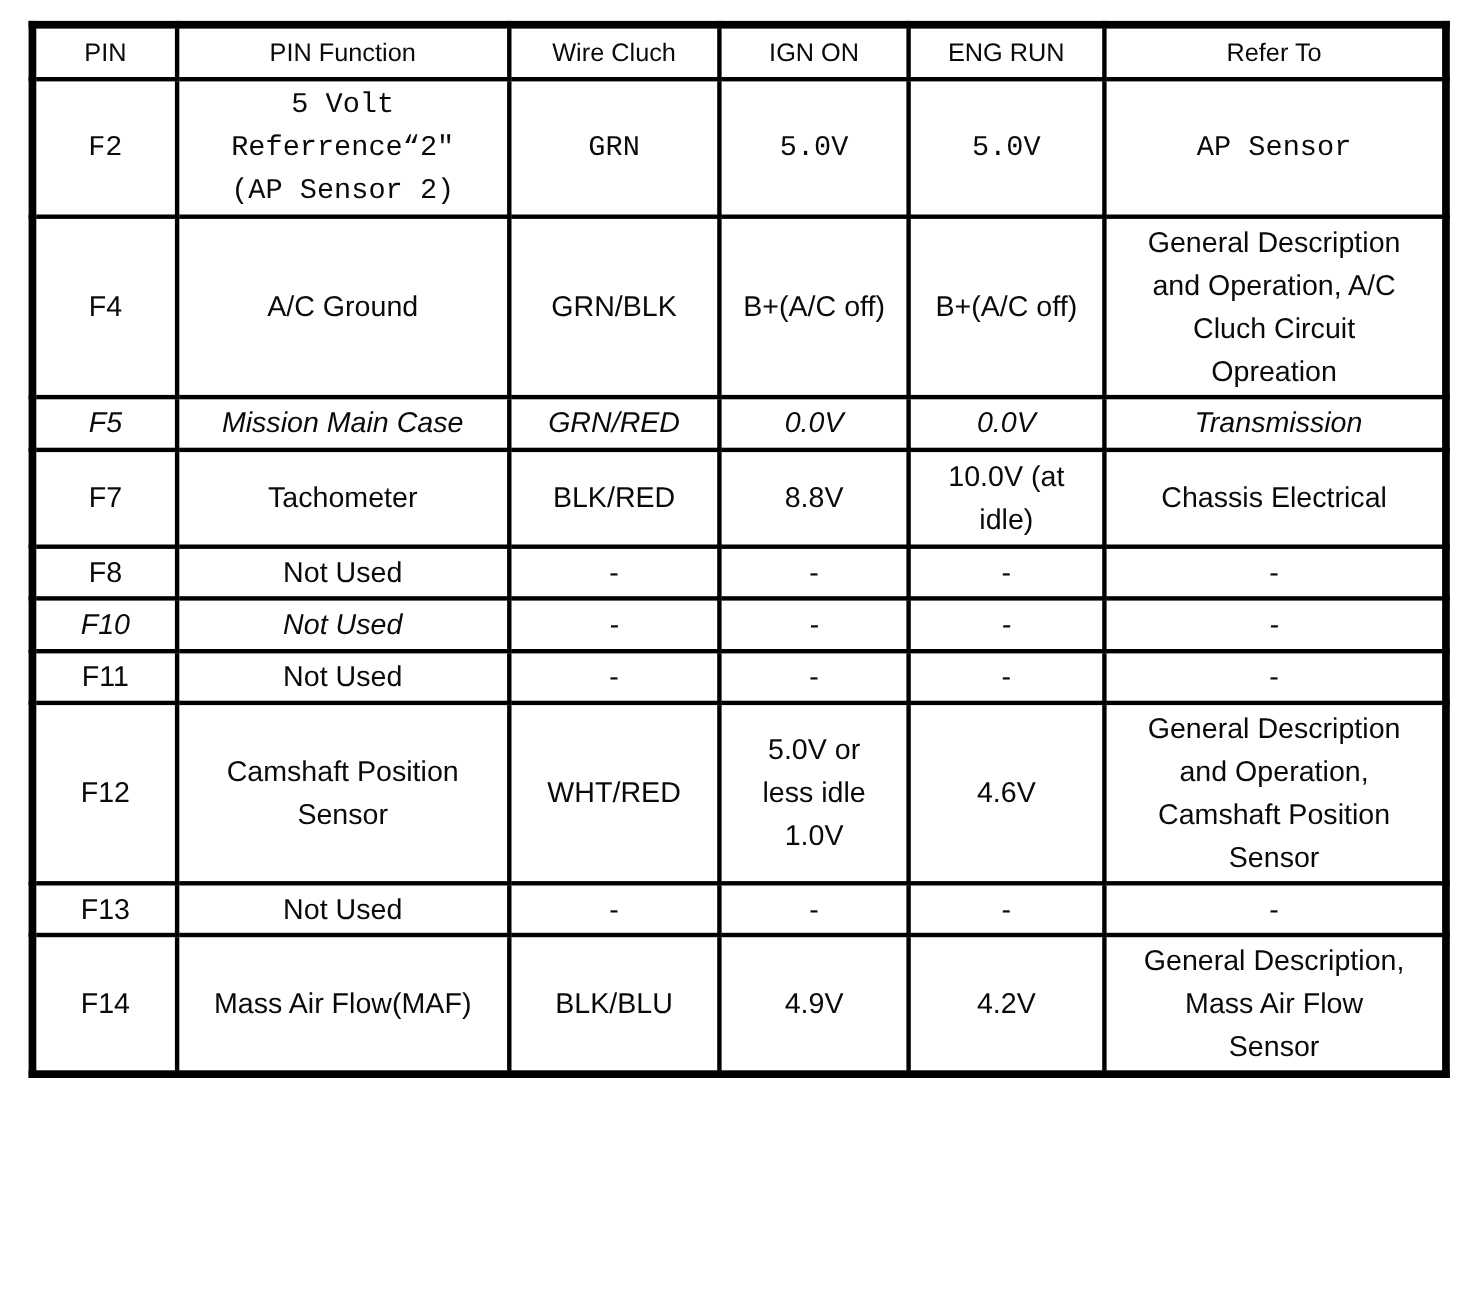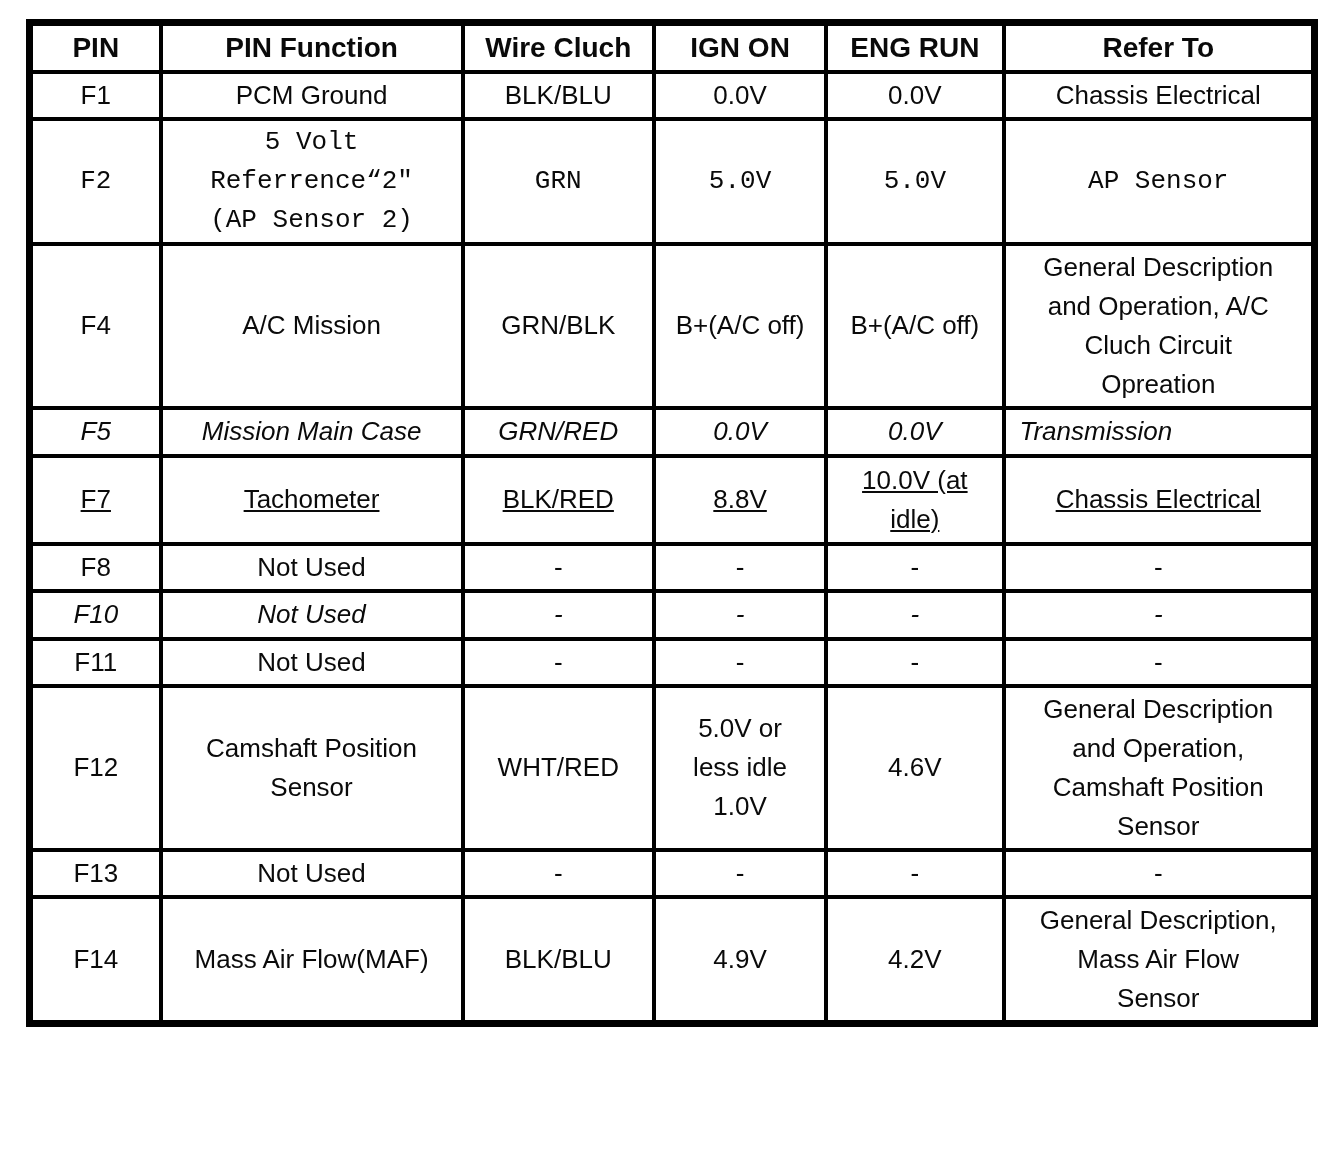--- a/index.html
+++ b/index.html
@@ -27,32 +27,32 @@
   th,td{
     text-align:center;
     vertical-align:middle;
     padding:2px 6px;
     font-size:26px;
     line-height:1.5;
     white-space:pre-line;
     overflow:hidden;
   }
   th{
-    font-size:28px;
-    font-weight:bold;
+    font-size:23px;
+    font-weight:normal;
     line-height:1.2;
   }
-  td.al{text-align:left;padding-left:14px;}
+  td.al{text-align:center;padding-left:14px;}
   
   tr.h-hdr{height:49px;}
   tr.h-45{height:45px;}
   tr.h-47{height:47px;}
   tr.h-48{height:48px;font-style:italic;}
   tr.h-87{height:87px;font-family:Liberation Mono, monospace;}
-  tr.h-88{height:88px;text-decoration:underline;}
+  tr.h-88{height:88px;}
   tr.h-123{height:123px;}
   tr.h-163{height:163px;}
   
   col.c-pin{width:10.2%;}
   col.c-fn{width:23.5%;}
   col.c-wire{width:14.9%;}
   col.c-ign{width:13.4%;}
   col.c-eng{width:13.8%;}
   col.c-ref{width:24.2%;}
 </style>
@@ -73,40 +73,32 @@
       <tr class="h-hdr">
         <th>PIN</th>
         <th>PIN Function</th>
         <th>Wire Cluch</th>
         <th>IGN ON</th>
         <th>ENG RUN</th>
         <th>Refer To</th>
       </tr>
     </thead>
     <tbody>
-      <tr class="h-45">
-        <td>F1</td>
-        <td>PCM Ground</td>
-        <td>BLK/BLU</td>
-        <td>0.0V</td>
-        <td>0.0V</td>
-        <td>Chassis Electrical</td>
-      </tr>
       <tr class="h-87">
         <td>F2</td>
         <td>5 Volt Referrence“2"
 (AP Sensor 2)</td>
         <td>GRN</td>
         <td>5.0V</td>
         <td>5.0V</td>
         <td>AP Sensor</td>
       </tr>
       <tr class="h-163">
         <td>F4</td>
-        <td>A/C Mission</td>
+        <td>A/C Ground</td>
         <td>GRN/BLK</td>
         <td>B+(A/C off)</td>
         <td>B+(A/C off)</td>
         <td>General Description
 and Operation, A/C
 Cluch Circuit
 Opreation</td>
       </tr>
       <tr class="h-48">
         <td>F5</td>

